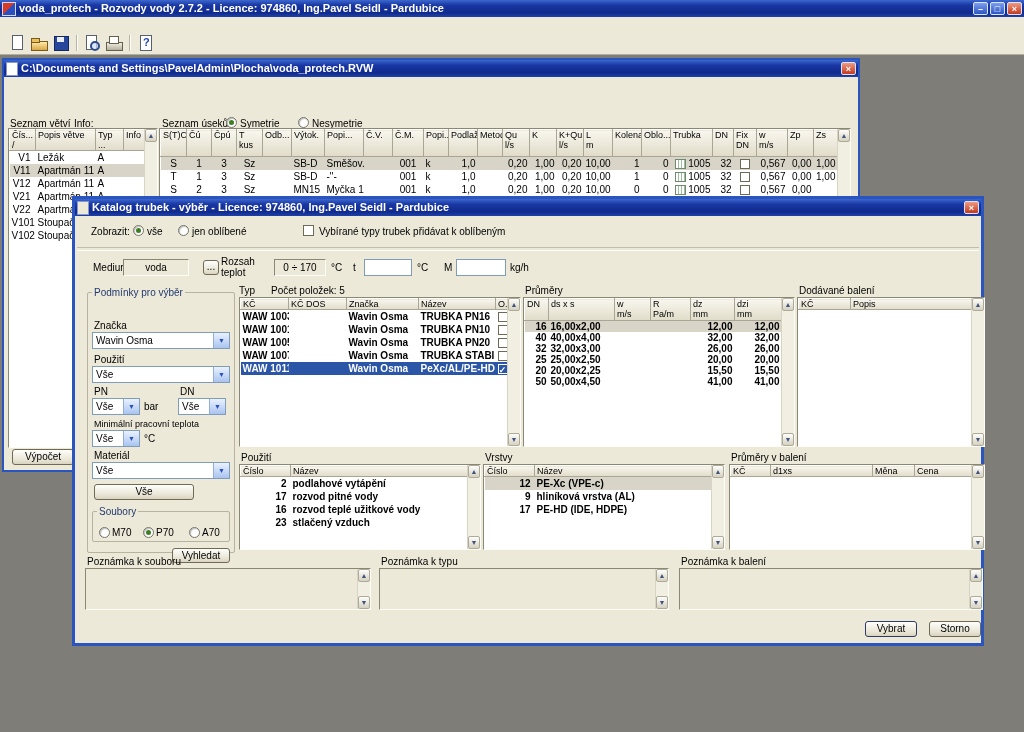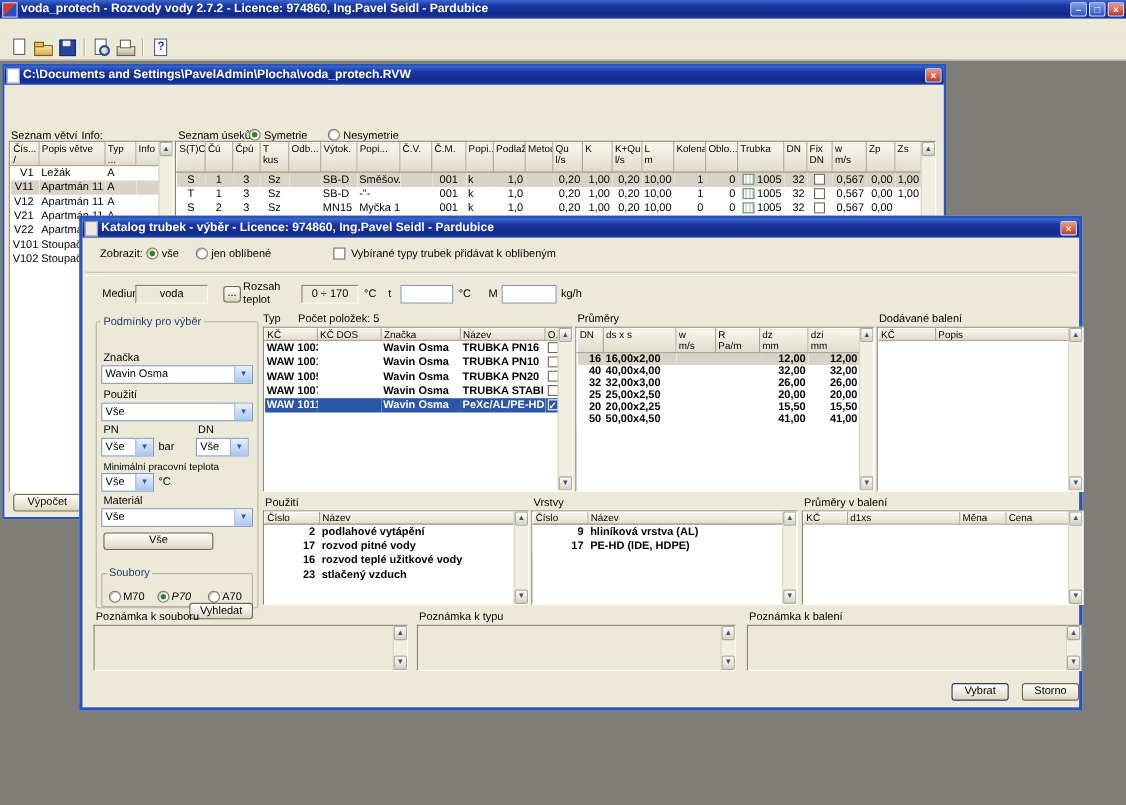--- a/index.html
+++ b/index.html
@@ -457,26 +457,26 @@
         <span>Vše</span>
         <span class="cbtn">▼</span>
       </div>
       <span class="lbl" style="left:56px;top:135px;">°C</span>
       <span class="lbl" style="left:6px;top:152px;">Materiál</span>
       <div class="combo" style="left:4px;top:164px;width:138px;">
         <span>Vše</span>
         <span class="cbtn">▼</span>
       </div>
       <div class="btn" style="left:6px;top:186px;width:100px;height:16px;line-height:14px;">Vše</div>
-      <fieldset class="grp" style="left:4px;top:208px;width:138px;height:36px;margin-top:10px;">
+      <fieldset class="grp" style="left:4px;top:208px;width:138px;height:36px;">
         <legend>Soubory</legend>
         <span class="radio" style="left:6px;top:10px;"></span>
         <span class="lbl" style="left:19px;top:10px;">M70</span>
         <span class="radio on" style="left:50px;top:10px;"></span>
-        <span class="lbl" style="left:63px;top:10px;font-style:italic;">P70</span>
+        <span class="lbl" style="left:63px;top:10px;">P70</span>
         <span class="radio" style="left:96px;top:10px;"></span>
         <span class="lbl" style="left:109px;top:10px;">A70</span>
       </fieldset>
       <div class="btn" style="left:84px;top:250px;width:58px;height:15px;line-height:13px;">Vyhledat</div>
     </fieldset>
 
     <span class="lbl" style="left:164px;top:86px;">Typ</span>
     <span class="lbl" style="left:196px;top:86px;">Počet položek: 5</span>
     <div class="gridbox" style="left:164px;top:98px;width:280px;height:148px;">
       <table class="grid typ" style="width:267px;">
@@ -692,20 +692,24 @@
             <col style="width:50px">
             <col style="width:177px">
           </colgroup>
         <thead>
             <tr>
               <th>Číslo</th>
               <th>Název</th>
             </tr>
           </thead>
           <tbody>
+            <tr class="sel">
+              <td>12</td>
+              <td>PE-Xc (VPE-c)</td>
+            </tr>
             <tr>
               <td>9</td>
               <td>hliníková vrstva (AL)</td>
             </tr>
             <tr>
               <td>17</td>
               <td>PE-HD (lDE, HDPE)</td>
             </tr>
           </tbody>
       </table>

